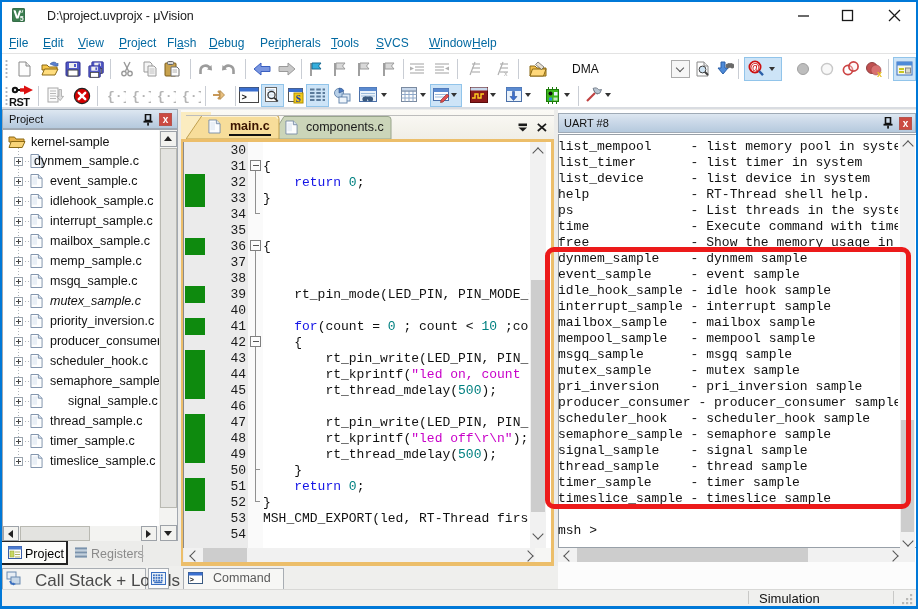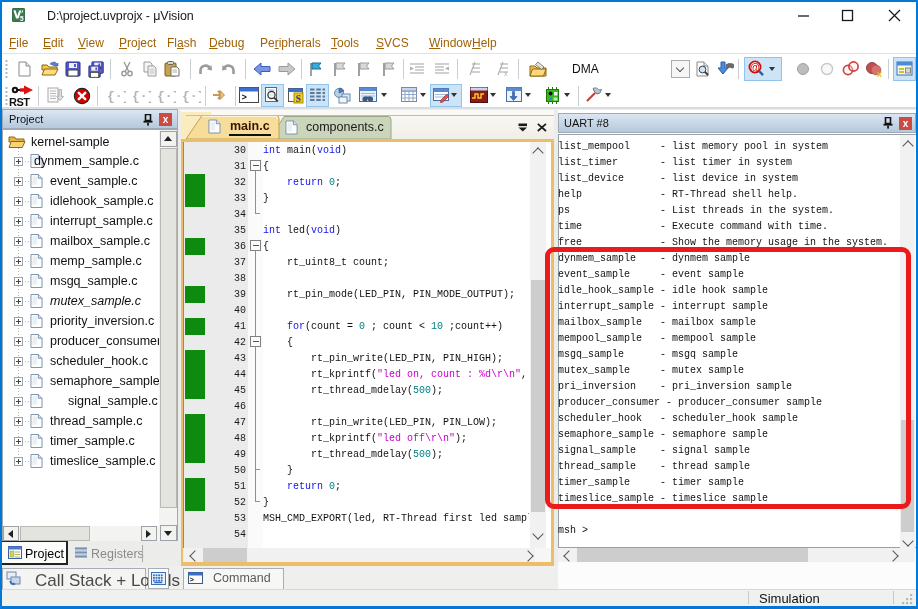--- a/index.html
+++ b/index.html
@@ -17,27 +17,27 @@
 .chev.up{transform:rotate(-135deg);}
 .chev.down{transform:rotate(45deg);}
 .chev.left{transform:rotate(135deg);}
 .chev.right{transform:rotate(-45deg);}
 .btn3d{position:absolute;background:#F2F2EF;border:1px solid #9DA2A8;box-sizing:border-box;}
 .tri{position:absolute;width:0;height:0;}
 .treelabel{position:absolute;font-size:12.5px;color:#111;white-space:nowrap;}
 .plusbox{position:absolute;width:9px;height:9px;background:#fff;border:1px solid #9AA4AE;box-sizing:border-box;}
 .plusbox:before{content:"";position:absolute;left:1px;top:3px;width:5px;height:1px;background:#444;}
 .plusbox:after{content:"";position:absolute;left:3px;top:1px;width:1px;height:5px;background:#444;}
-.codeline{position:absolute;white-space:pre;font-family:"Liberation Mono",monospace;font-size:10px;line-height:16px;color:#111;}
+.codeline{position:absolute;white-space:pre;font-family:"Liberation Mono",monospace;font-size:13px;line-height:16px;color:#111;}
 .kw{color:#1414E6;}
 .num{color:#008080;}
 .str{color:#C800C8;}
 .toggle{position:absolute;background:#CDE4F7;border:1px solid #91C4EA;box-sizing:border-box;}
 .dd{position:absolute;width:0;height:0;border-left:3.5px solid transparent;border-right:3.5px solid transparent;border-top:4px solid #333;}
-.menu{position:absolute;top:36px;font-size:12px;color:#a16207;}
+.menu{position:absolute;top:36px;font-size:12px;color:#0369a1;}
 .menu u{text-decoration-thickness:1px;}
 </style></head><body>
 <div id="win">
 
 <div class="bord" style="left:0;top:0;width:918px;height:2px;"></div>
 <div class="bord" style="left:0;top:0;width:2px;height:609px;"></div>
 <div class="bord" style="left:916px;top:0;width:2px;height:609px;"></div>
 <div class="bord" style="left:0;top:606px;width:918px;height:3px;"></div>
 <svg class="abs" style="left:12px;top:8px;" width="13" height="14" viewBox="0 0 13 14">
 <rect x="0" y="0" width="13" height="14" rx="2.5" fill="#3C7D50" stroke="#2A5C3A" stroke-width="0.8"></rect>
@@ -716,28 +716,25 @@
 <div class="abs" style="left:255px;top:171px;width:1px;height:42px;background:#909090;"></div>
 <div class="abs" style="left:255px;top:213px;width:5px;height:1px;background:#909090;"></div>
 <div class="abs" style="left:250px;top:240px;width:11px;height:11px;background:#FCFCFC;border:1px solid #808080;box-sizing:border-box;"></div>
 <div class="abs" style="left:252.5px;top:245px;width:6px;height:1px;background:#555;"></div>
 <div class="abs" style="left:255px;top:251px;width:1px;height:250px;background:#909090;"></div>
 <div class="abs" style="left:255px;top:501px;width:5px;height:1px;background:#909090;"></div>
 <div class="abs" style="left:250px;top:336px;width:11px;height:11px;background:#FCFCFC;border:1px solid #808080;box-sizing:border-box;"></div>
 <div class="abs" style="left:252.5px;top:341px;width:6px;height:1px;background:#555;"></div>
 <div class="abs" style="left:255px;top:347px;width:1px;height:122px;background:#909090;"></div>
 <div class="abs" style="left:255px;top:469px;width:5px;height:1px;background:#909090;"></div>
-<div class="codeline" style="left:263px;top:143px;width:266px;overflow:hidden;"><span class="kw">int</span> main(<span class="kw">void</span>)</div>
 <div class="codeline" style="left:263px;top:159px;width:266px;overflow:hidden;">{</div>
 <div class="codeline" style="left:263px;top:175px;width:266px;overflow:hidden;">    <span class="kw">return</span> <span class="num">0</span>;</div>
 <div class="codeline" style="left:263px;top:191px;width:266px;overflow:hidden;">}</div>
 <div class="codeline" style="left:263px;top:207px;width:266px;overflow:hidden;"></div>
-<div class="codeline" style="left:263px;top:223px;width:266px;overflow:hidden;"><span class="kw">int</span> led(<span class="kw">void</span>)</div>
 <div class="codeline" style="left:263px;top:239px;width:266px;overflow:hidden;">{</div>
-<div class="codeline" style="left:263px;top:255px;width:266px;overflow:hidden;">    rt_uint8_t count;</div>
 <div class="codeline" style="left:263px;top:271px;width:266px;overflow:hidden;"></div>
 <div class="codeline" style="left:263px;top:287px;width:266px;overflow:hidden;">    rt_pin_mode(LED_PIN, PIN_MODE_OUTPUT);</div>
 <div class="codeline" style="left:263px;top:303px;width:266px;overflow:hidden;"></div>
 <div class="codeline" style="left:263px;top:319px;width:266px;overflow:hidden;">    <span class="kw">for</span>(count = <span class="num">0</span> ; count &lt; <span class="num">10</span> ;count++)</div>
 <div class="codeline" style="left:263px;top:335px;width:266px;overflow:hidden;">    {</div>
 <div class="codeline" style="left:263px;top:351px;width:266px;overflow:hidden;">        rt_pin_write(LED_PIN, PIN_HIGH);</div>
 <div class="codeline" style="left:263px;top:367px;width:266px;overflow:hidden;">        rt_kprintf(<span class="str">"led on, count : %d\r\n"</span>, count);</div>
 <div class="codeline" style="left:263px;top:383px;width:266px;overflow:hidden;">        rt_thread_mdelay(<span class="num">500</span>);</div>
 <div class="codeline" style="left:263px;top:399px;width:266px;overflow:hidden;"></div>
 <div class="codeline" style="left:263px;top:415px;width:266px;overflow:hidden;">        rt_pin_write(LED_PIN, PIN_LOW);</div>

